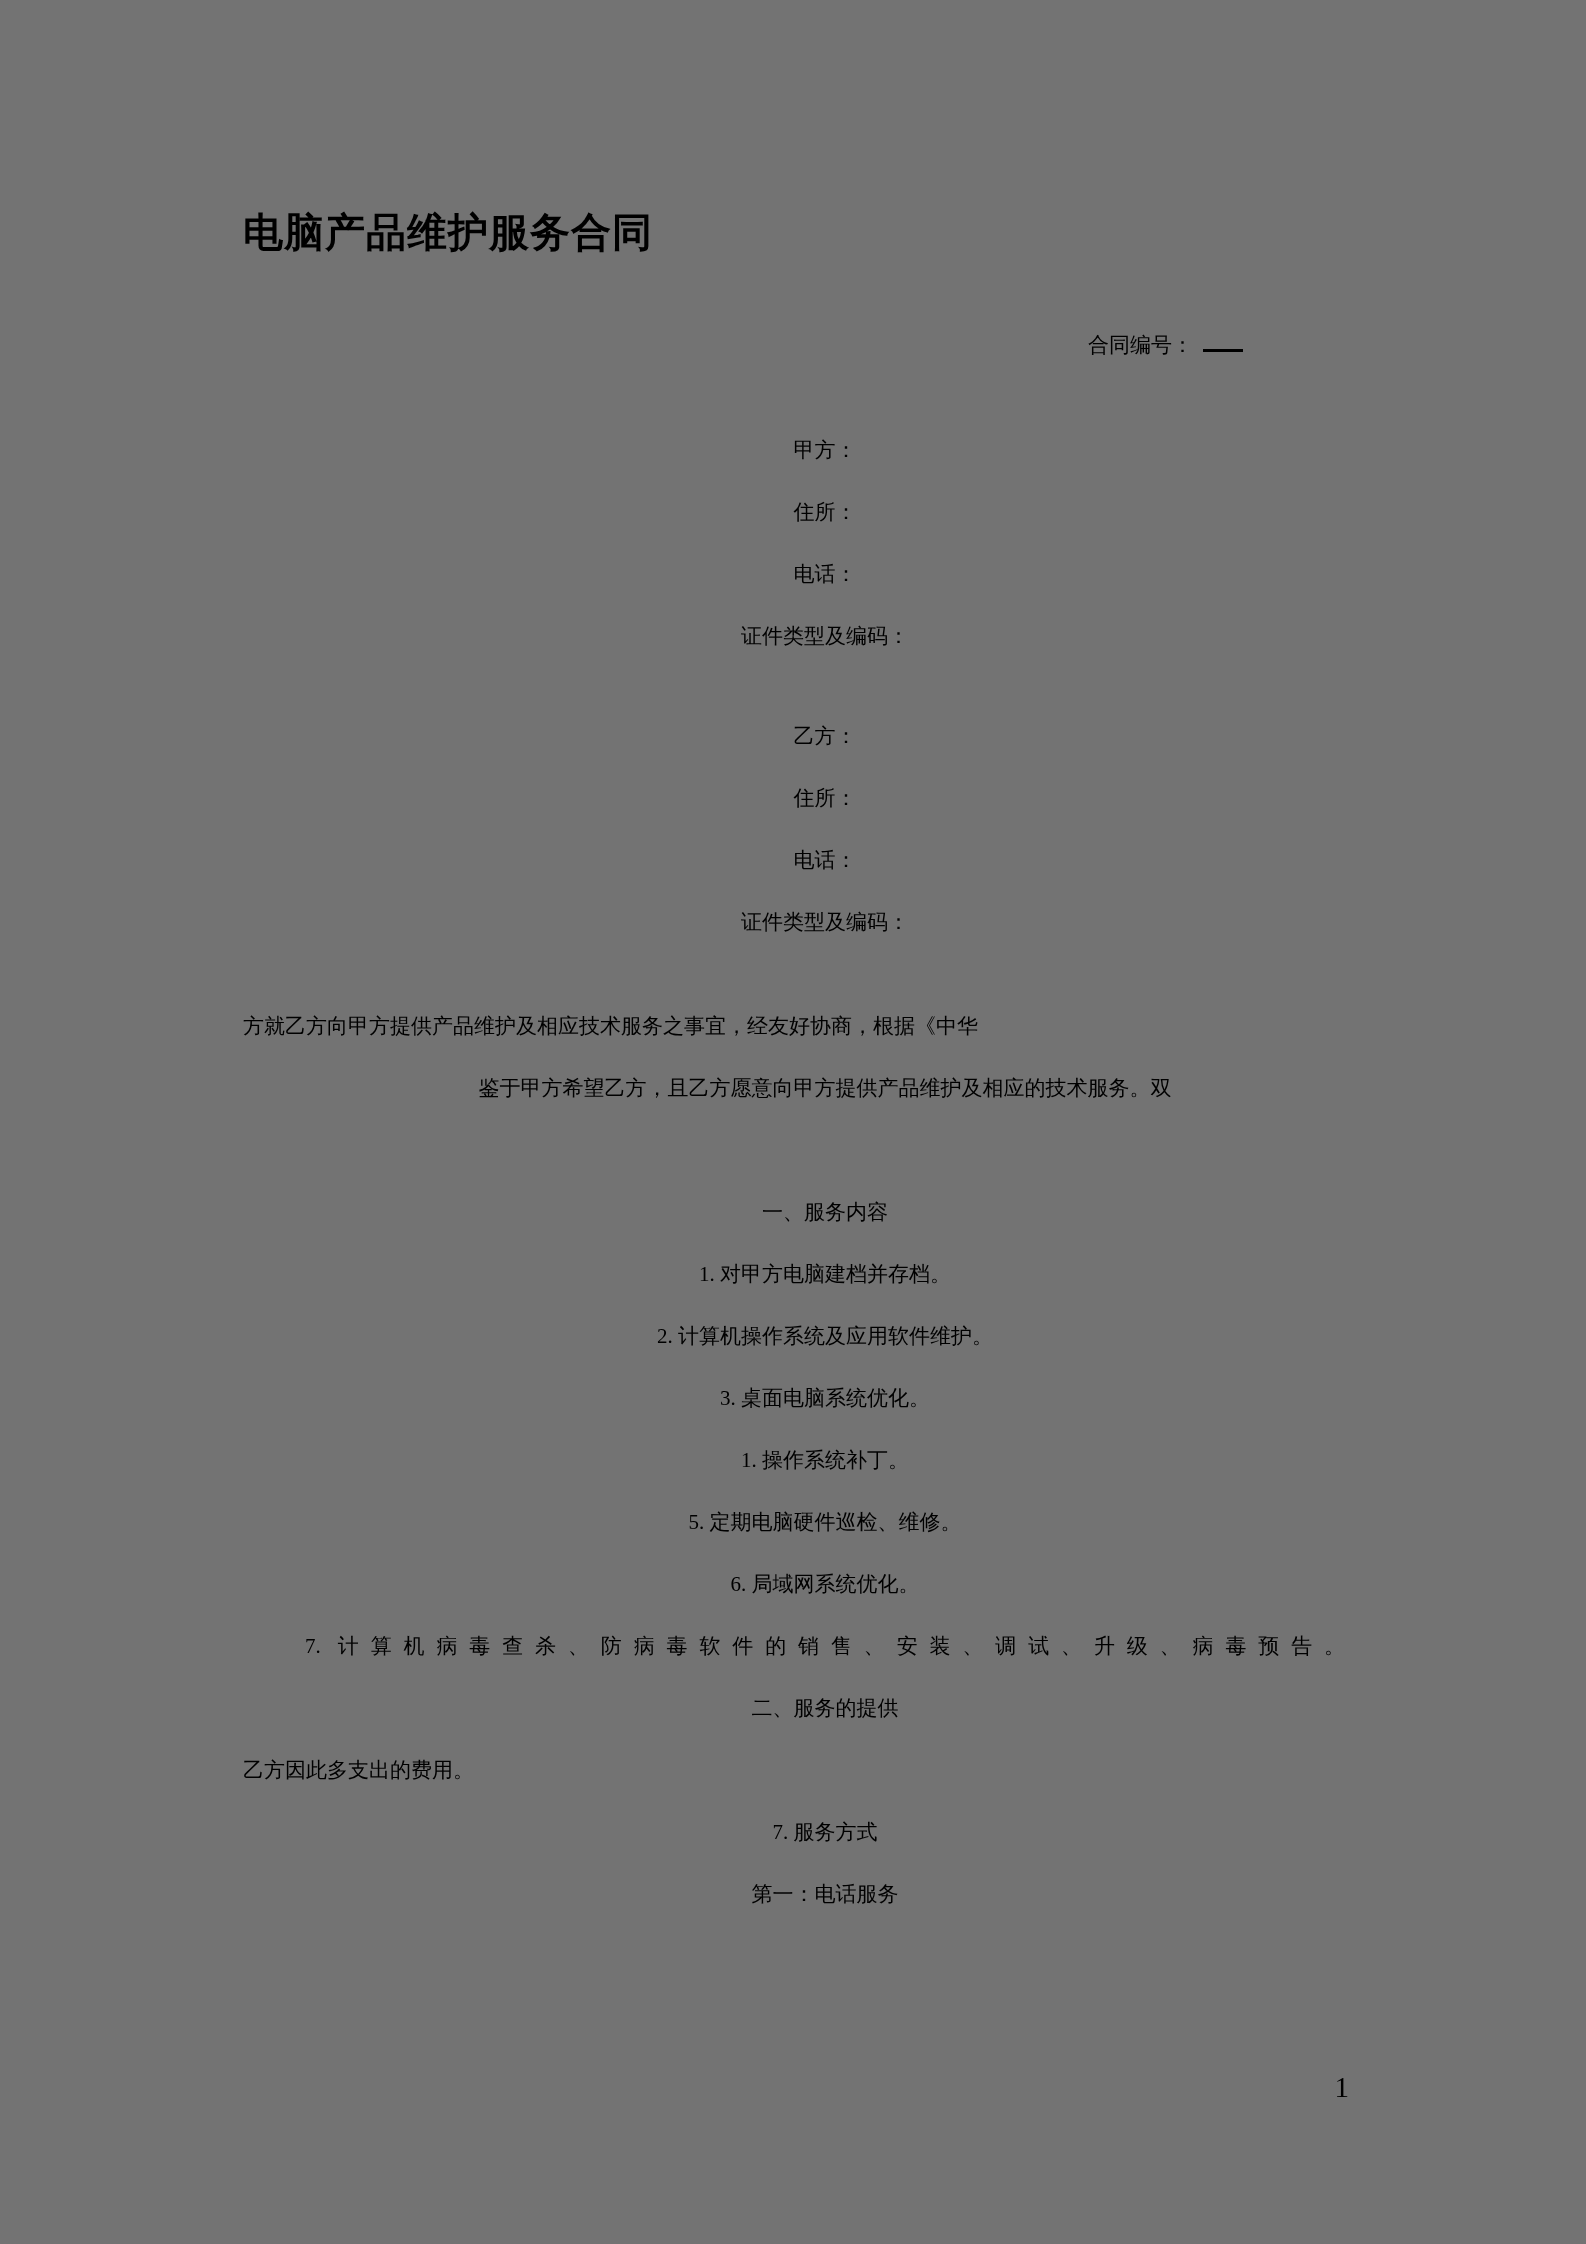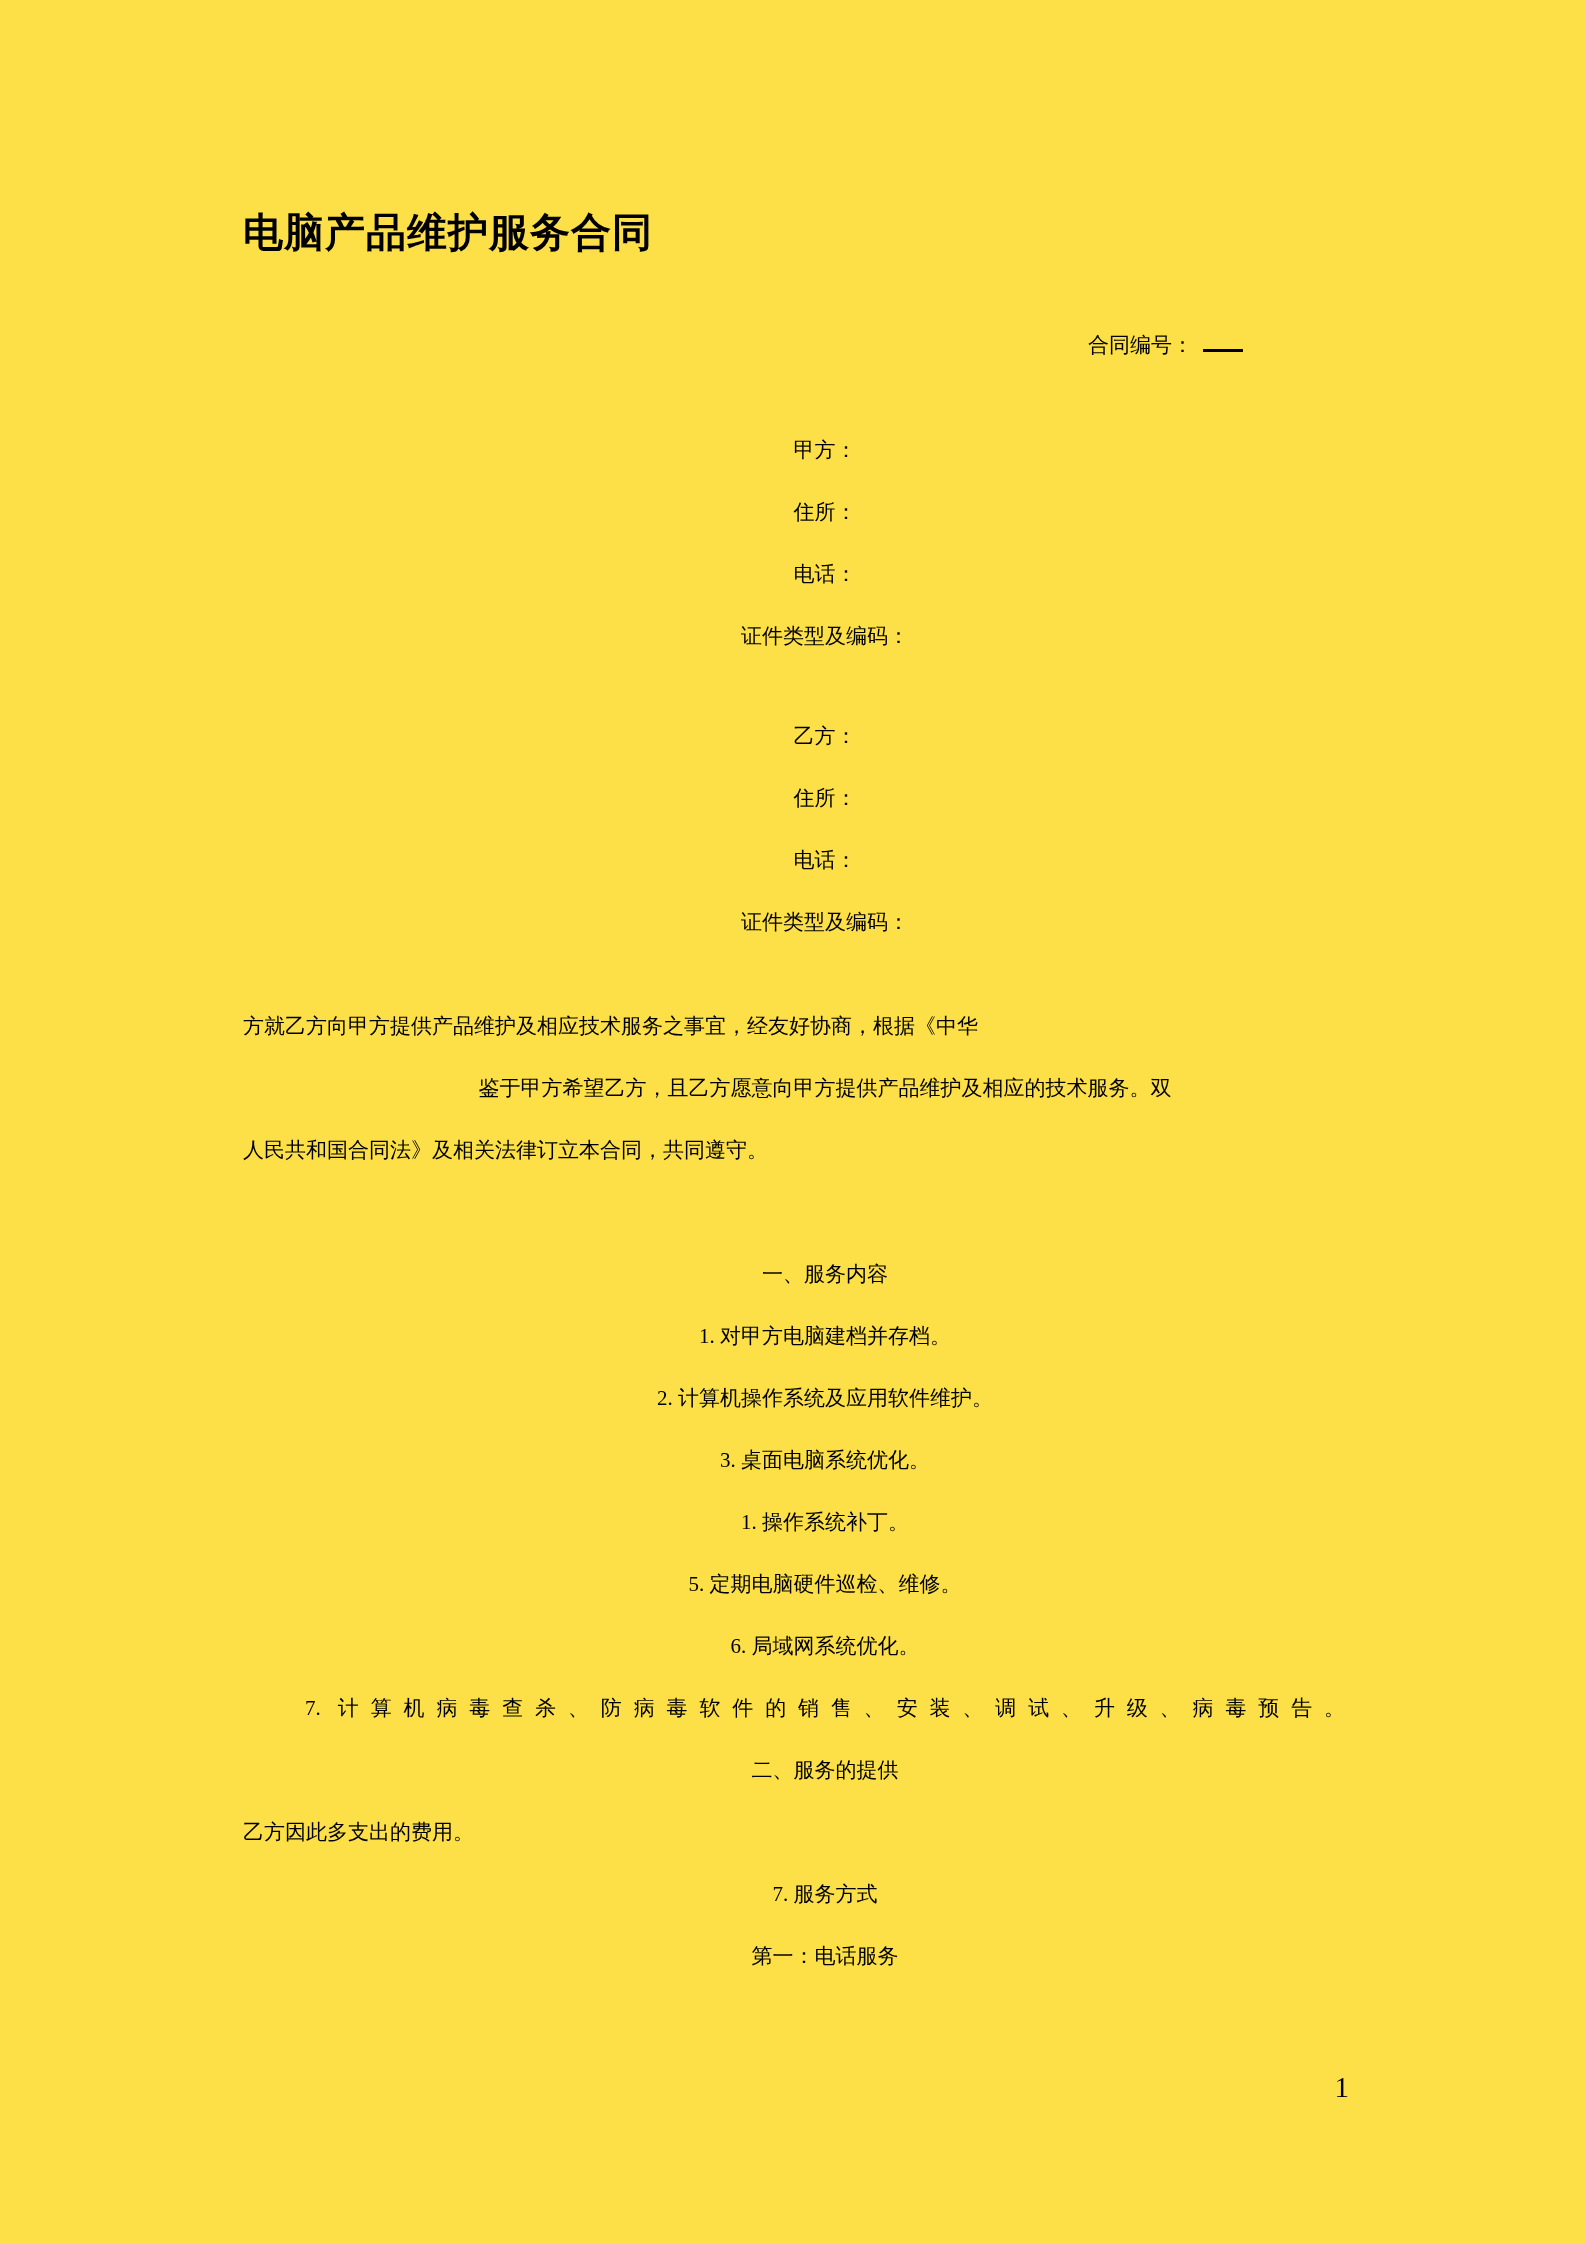--- a/index.html
+++ b/index.html
@@ -6,21 +6,21 @@
     margin: 0;
     padding: 0;
     background: #ffffff;
     color: #000000;
     font-family: "Liberation Serif", "DejaVu Serif", serif;
   }
   .page {
     position: relative;
     width: 1586px;
     height: 2244px;
-    background: #fde047;
+    background: #737373;
     overflow: hidden;
   }
   .content {
     padding: 0 241px 0 243px;
   }
   .doc-title {
     margin: 209px 0 0 0;
     font-size: 40px;
     line-height: 48px;
     font-weight: 700;
@@ -83,21 +83,20 @@
     <div class="party-b">
       <div class="line indent">乙方：</div>
       <div class="line indent">住所：</div>
       <div class="line indent">电话：</div>
       <div class="line indent">证件类型及编码：</div>
     </div>
 
     <div class="preamble">
       <div class="line">方就乙方向甲方提供产品维护及相应技术服务之事宜，经友好协商，根据《中华</div>
       <div class="line indent">鉴于甲方希望乙方，且乙方愿意向甲方提供产品维护及相应的技术服务。双</div>
-      <div class="line">人民共和国合同法》及相关法律订立本合同，共同遵守。</div>
     </div>
 
     <div class="body-lines">
       <div class="line indent">一、服务内容</div>
       <div class="line indent">1. 对甲方电脑建档并存档。</div>
       <div class="line indent">2. 计算机操作系统及应用软件维护。</div>
       <div class="line indent">3. 桌面电脑系统优化。</div>
       <div class="line indent">1. 操作系统补丁。</div>
       <div class="line indent">5. 定期电脑硬件巡检、维修。</div>
       <div class="line indent">6. 局域网系统优化。</div>

